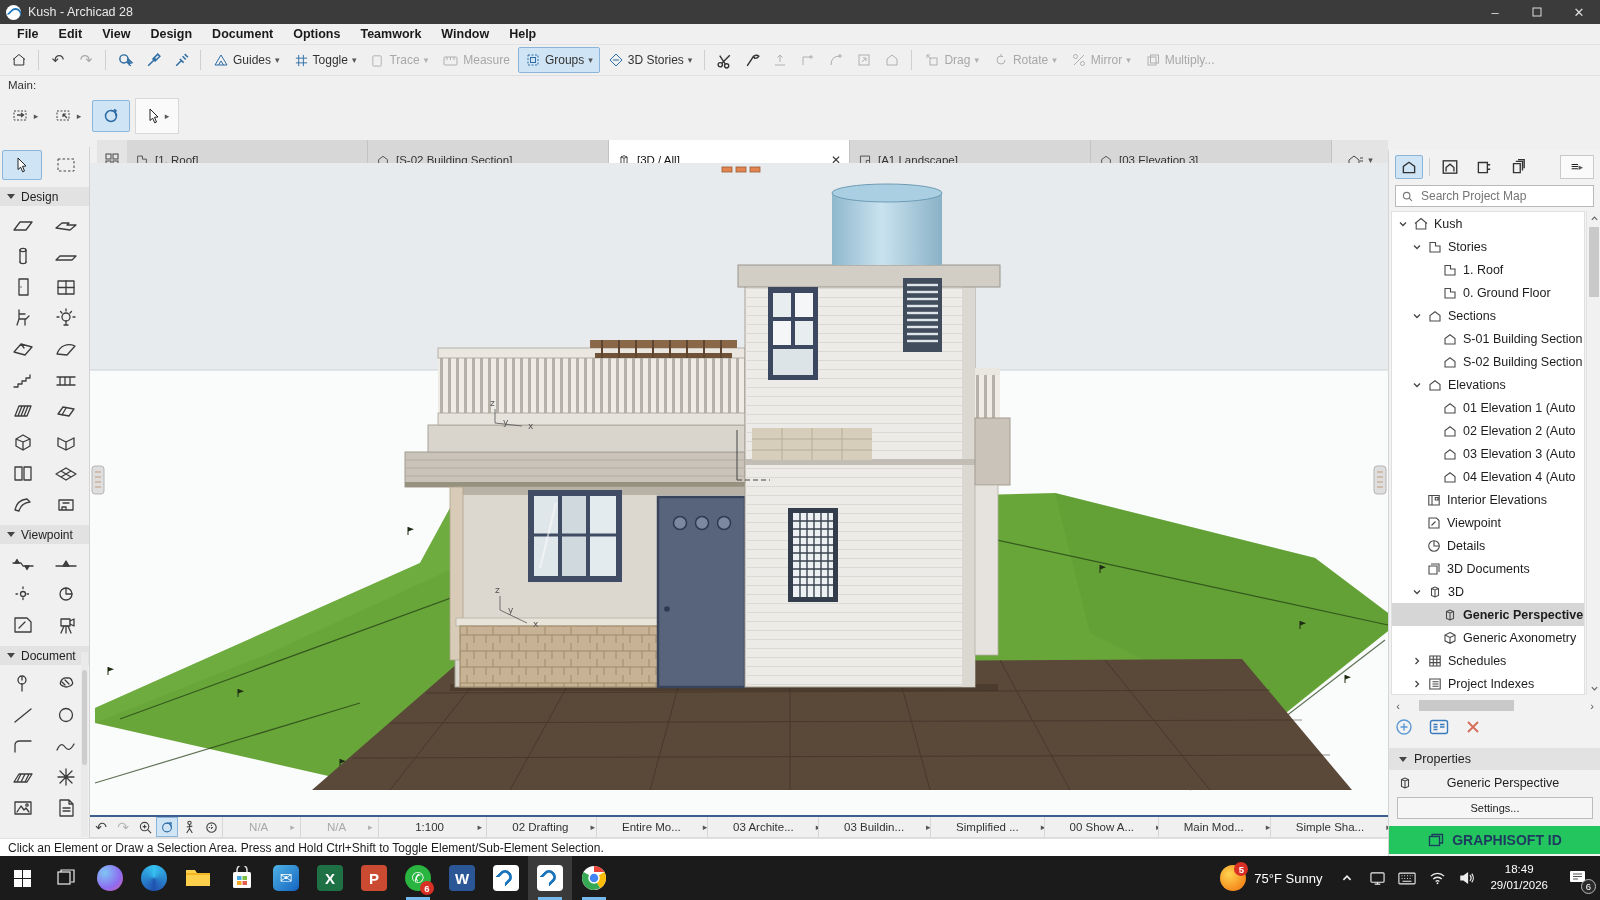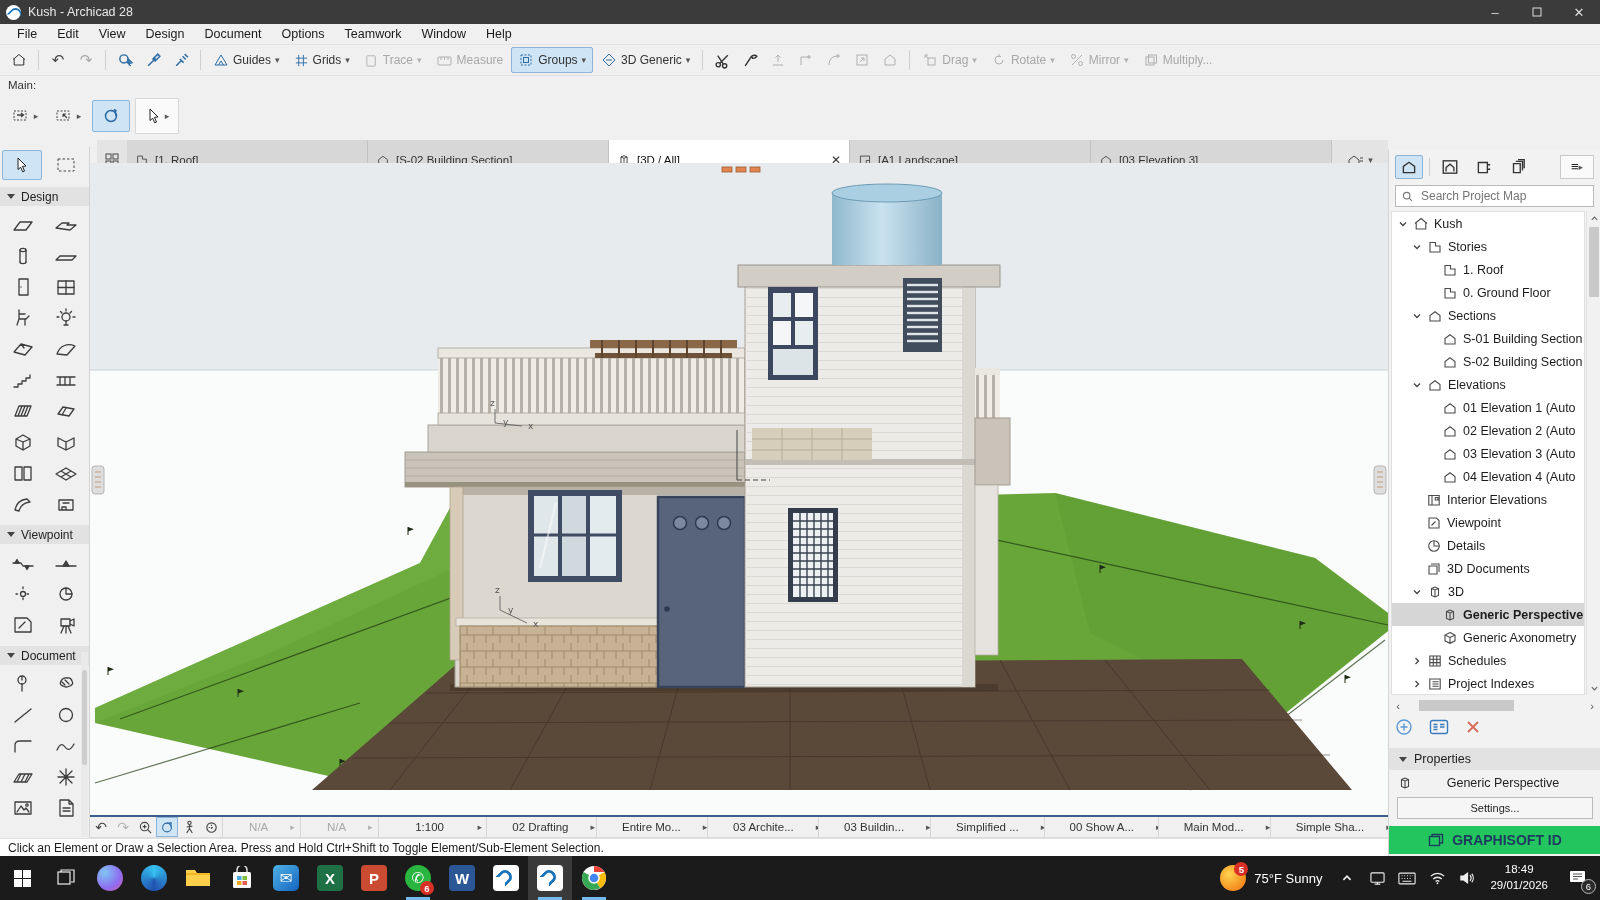--- a/index.html
+++ b/index.html
@@ -8,21 +8,21 @@
     font-family:"Liberation Sans","DejaVu Sans",sans-serif;font-size:12px;color:#222;}
   .abs{position:absolute;}
   
   .titlebar{left:0;top:0;width:1600px;height:24px;background:#3b3b3b;color:#e8e8e8;display:flex;align-items:center;padding-left:6px;gap:7px;}
   .titlebar .logo{width:15px;height:15px;border-radius:50%;background:#fff;position:relative;overflow:hidden;flex:0 0 auto;}
   .titlebar .logo:after{content:"";position:absolute;left:3px;top:3px;width:9px;height:9px;border:2.5px solid #1a74bc;border-bottom-color:transparent;border-radius:50% 50% 0 0;transform:rotate(45deg);}
   .wbtns{margin-left:auto;display:flex;height:24px;}
   .wbtn{width:42px;height:24px;display:flex;align-items:center;justify-content:center;color:#ddd;font-size:13px;}
   
   .menubar{left:0;top:24px;width:1600px;height:21px;background:#f0f0f0;display:flex;align-items:center;padding-left:8px;gap:2px;border-bottom:1px solid #e3e3e3;}
-  .menuitem{padding:2px 9px;font-size:12.5px;color:#1a1a1a;}
+  .menuitem{padding:2px 9px;font-size:12.5px;color:#1a1a1a;font-weight:bold;}
   
   .toolbar{left:0;top:45px;width:1600px;height:31px;background:#f0f0f0;display:flex;align-items:center;padding-left:6px;gap:2px;border-bottom:1px solid #e0e0e0;}
   .tbtn{height:26px;min-width:26px;display:flex;align-items:center;justify-content:center;gap:4px;padding:0 4px;border-radius:2px;color:#333;font-size:12px;white-space:nowrap;}
   .tbtn.lab{padding:0 6px;}
   .tbtn.active{background:#cfe4f5;border:1px solid #8ab4d8;}
   .tbtn.dis{color:#a8a8a8;}
   .tbtn.dis svg{stroke:#b0b0b0 !important;}
   .tsep{width:1px;height:20px;background:#cfcfcf;margin:0 4px;}
   .caret{font-size:9px;color:#555;}
   .dis .caret{color:#b0b0b0;}
@@ -224,21 +224,21 @@
         <svg class="ic" width="16" height="16" viewBox="0 0 16 16" stroke="#2e6da4" fill="none">
           <path d="M2 13 L8 3 L14 13 Z M5.5 13 L8 9 L10.5 13"></path>
         </svg>
         <span>Guides</span>
         <span class="caret">▾</span>
       </span>
     <span class="tbtn lab">
         <svg class="ic" width="15" height="15" viewBox="0 0 16 16" stroke="#2e6da4" fill="none">
           <path d="M5 2 V14 M10 2 V14 M2 5.5 H14 M2 10.5 H14"></path>
         </svg>
-        <span>Grids</span>
+        <span>Toggle</span>
         <span class="caret">▾</span>
       </span>
     <span class="tbtn lab dis">
         <svg class="ic" width="15" height="15" viewBox="0 0 16 16" fill="none">
           <rect x="3" y="3" width="9" height="11" rx="1"></rect>
         </svg>
         <span>Trace</span>
         <span class="caret">▾</span>
       </span>
     <span class="tbtn lab dis">
@@ -253,21 +253,21 @@
           <rect x="3" y="3" width="10" height="10" stroke-dasharray="2 1.5"></rect>
           <rect x="5.5" y="5.5" width="5" height="5"></rect>
         </svg>
         <span>Groups</span>
         <span class="caret">▾</span>
       </span>
     <span class="tbtn lab">
         <svg class="ic" width="16" height="16" viewBox="0 0 16 16" stroke="#2e6da4" fill="none">
           <path d="M8 2 L14 8 L8 14 L2 8 Z M5 8 H11"></path>
         </svg>
-        <span>3D Generic</span>
+        <span>3D Stories</span>
         <span class="caret">▾</span>
       </span>
     <span class="tsep"></span>
     <span class="tbtn">
         <svg class="ic" width="17" height="17" viewBox="0 0 16 16" stroke="#333" fill="none" stroke-width="1.3">
           <circle cx="4" cy="12" r="2"></circle>
           <circle cx="10" cy="13" r="2"></circle>
           <path d="M5.5 10.5 L13 3 M8.8 11.5 L3.5 3.5"></path>
         </svg>
       </span>

